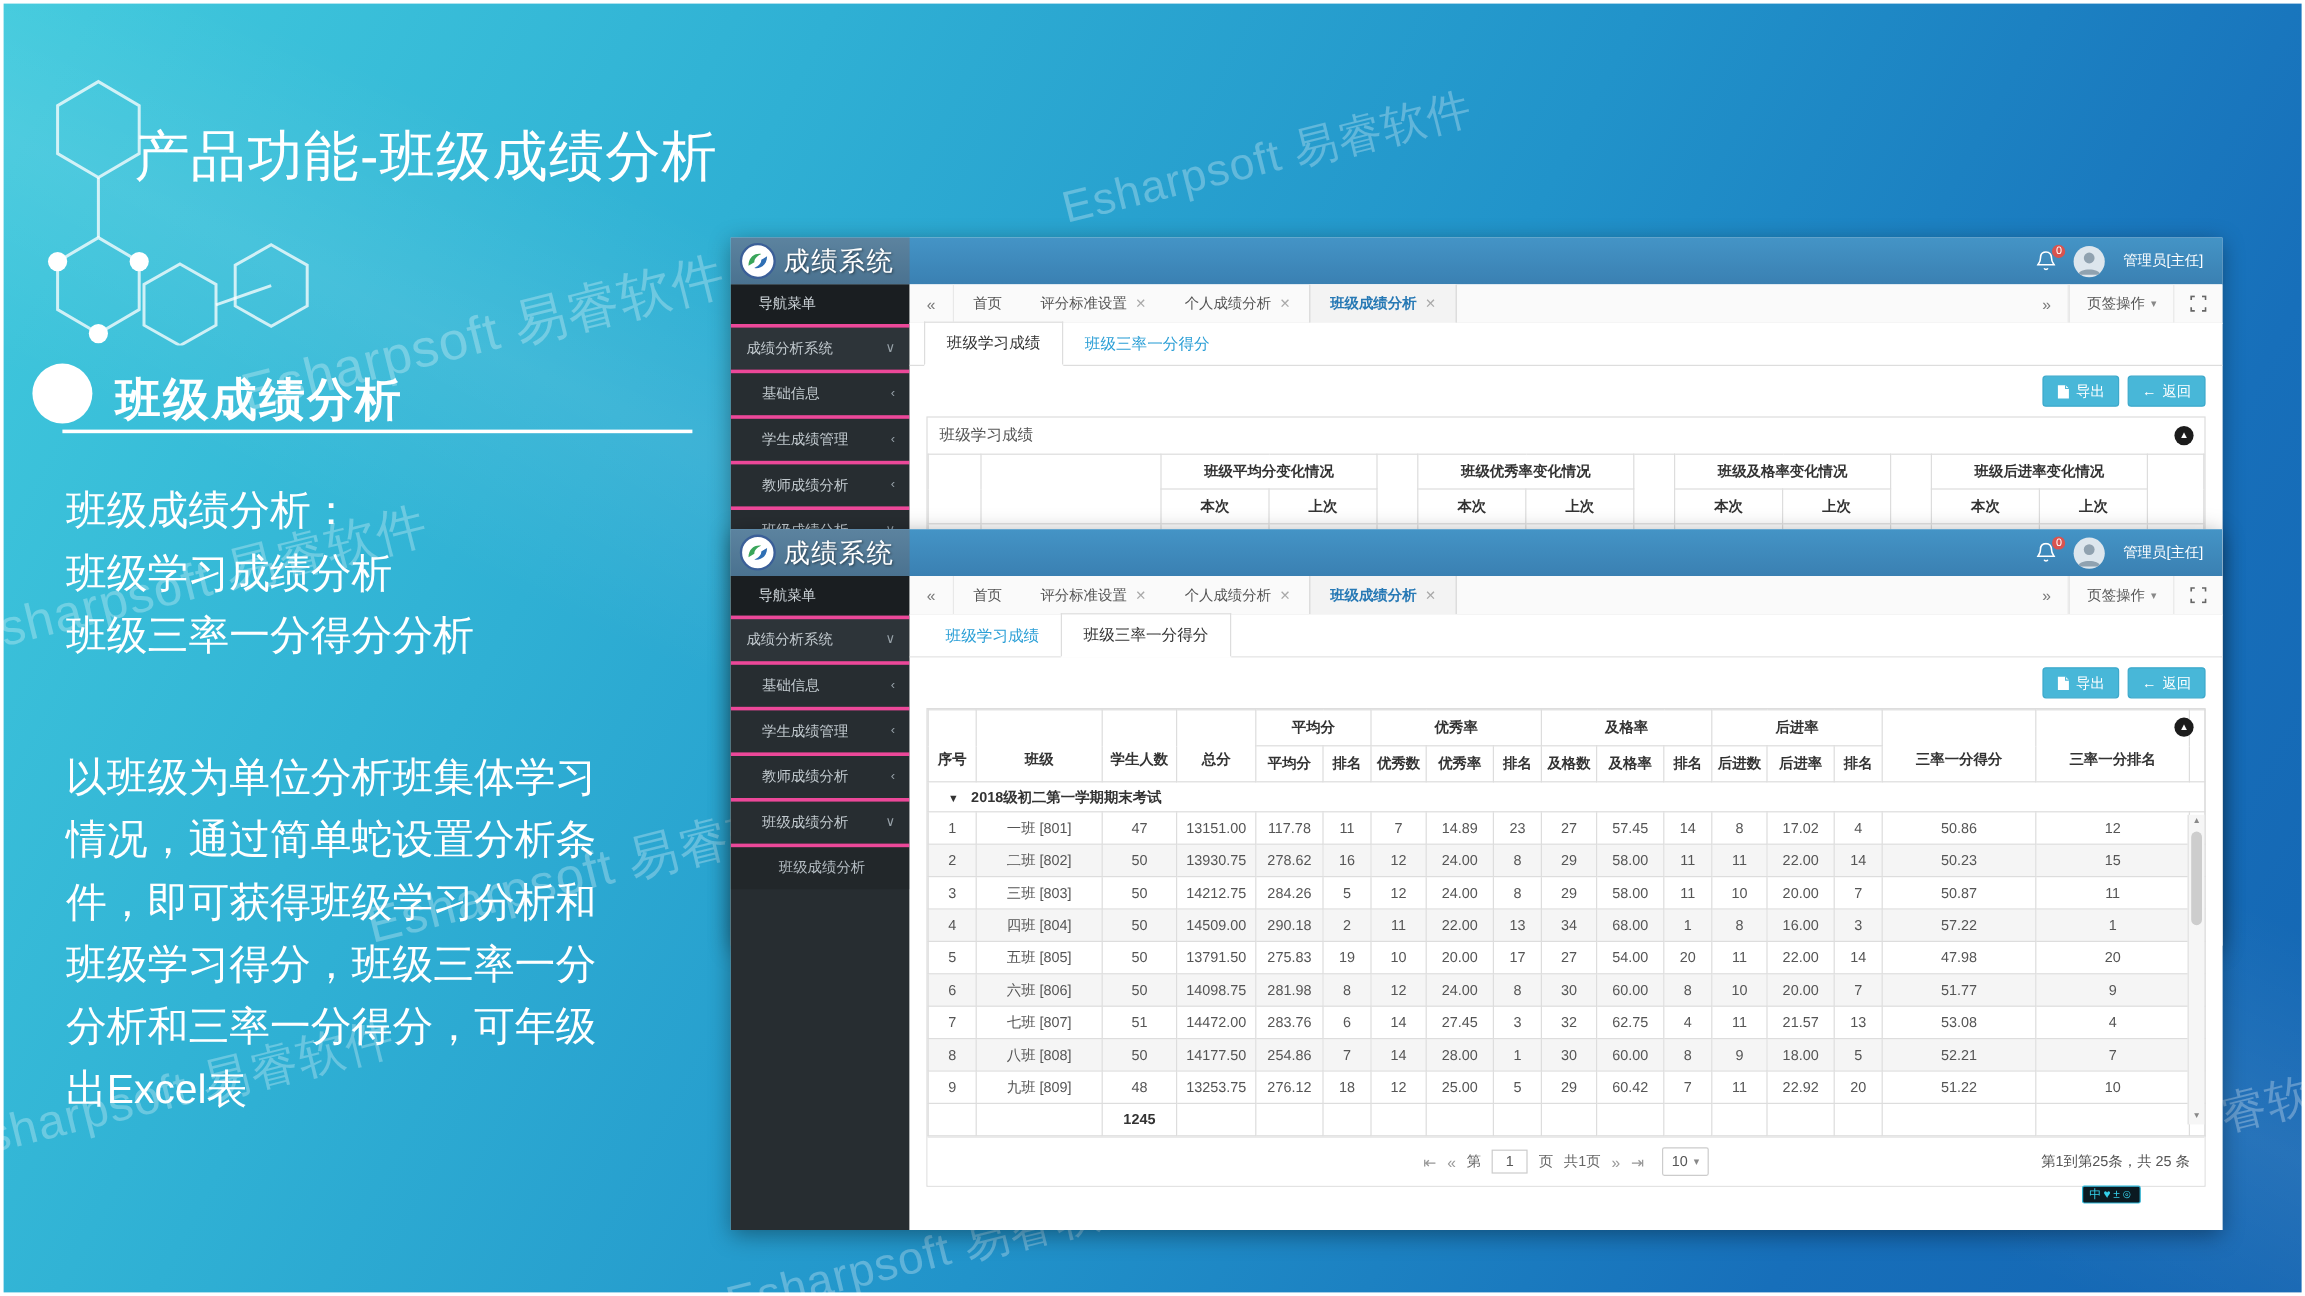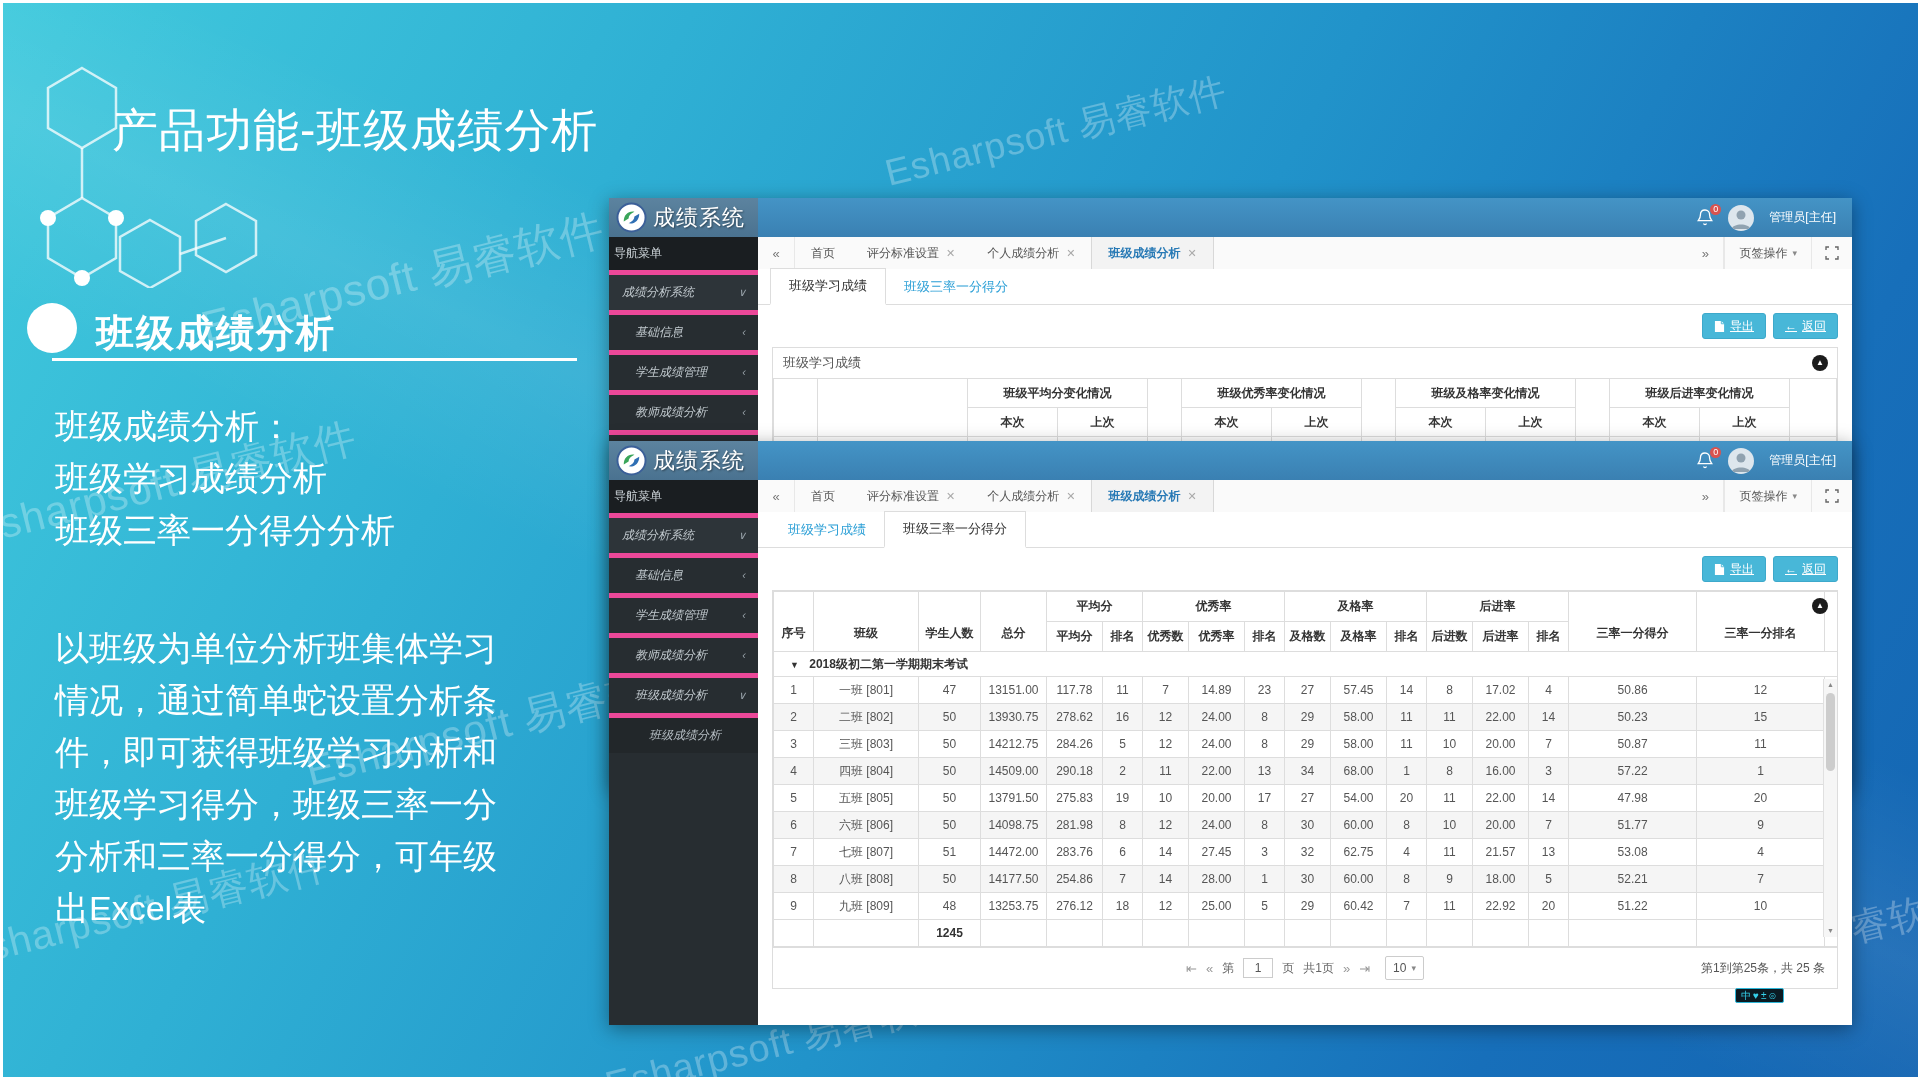--- a/index.html
+++ b/index.html
@@ -31,22 +31,22 @@
   .logo-block{position:absolute;left:0;top:0;width:149px;height:39px;background:linear-gradient(#5c839f,#4a7290);display:flex;align-items:center;padding-left:7px;box-sizing:border-box;}
   .logo{width:31px;height:31px;flex:0 0 31px;}
   .brand{color:#fff;font-size:22px;font-weight:normal;margin-left:6px;text-shadow:1px 1px 2px rgba(0,0,0,.45);letter-spacing:1px;white-space:nowrap;}
   .hdr-right{position:absolute;right:16px;top:0;height:39px;display:flex;align-items:center;gap:15px;}
   .bell{position:relative;width:16px;height:18px;}
   .badge{position:absolute;top:-5px;right:-8px;background:#d9534f;color:#fff;font-size:9px;line-height:11px;padding:0 3px;border-radius:6px;}
   .avatar{width:26px;height:26px;border-radius:50%;background:#dde6ed;overflow:hidden;}
   .uname{color:#fff;font-size:12px;white-space:nowrap;}
 
   .sidebar{position:absolute;left:0;top:39px;bottom:0;width:149px;background:#272d31;overflow:hidden;}
-  .nav-h{height:33px;line-height:33px;background:#1a1e21;color:#cdd4d9;font-size:12px;padding-left:5px;}
-  .menu-item{height:35px;line-height:35px;font-size:12px;color:#c2cacf;padding-left:13px;position:relative;background:#2d3439;border-top:5px solid #ec4899;font-style:italic;}
+  .nav-h{height:33px;line-height:33px;background:#1a1e21;color:#cdd4d9;font-size:12px;padding-left:23px;}
+  .menu-item{height:35px;line-height:35px;font-size:12px;color:#c2cacf;padding-left:13px;position:relative;background:#2d3439;border-top:3px solid #ec4899;}
   .menu-item.lv1{padding-left:26px;background:#272d31;}
   .menu-item.lv2{padding-left:40px;background:#22272a;color:#b6bec4;}
   .menu-item .chev{position:absolute;right:12px;font-size:11px;color:#97a1a8;}
 
   .tabbar{position:absolute;left:149px;top:39px;right:0;height:32px;background:#fafafa;border-bottom:1px solid #d5d5d5;display:flex;align-items:stretch;font-size:12px;color:#555;}
   .tb-ico{width:36px;display:flex;align-items:center;justify-content:center;color:#777;border-right:1px solid #e8e8e8;font-size:13px;}
   .tab{display:flex;align-items:center;gap:7px;padding:0 16px;white-space:nowrap;}
   .tab.active{background:#f3f3f3;border-left:1px solid #d8d8d8;border-right:1px solid #d8d8d8;color:#2779b5;font-weight:bold;}
   .tab .x{color:#a9a9a9;font-size:11px;font-weight:normal;}
   .tb-right{margin-left:auto;display:flex;align-items:stretch;}
@@ -54,21 +54,21 @@
   .tb-full{width:40px;display:flex;align-items:center;justify-content:center;border-left:1px solid #e8e8e8;}
 
   .subtabs{position:absolute;left:149px;top:71px;right:0;height:36px;background:#fff;border-bottom:1px solid #ddd;display:flex;align-items:flex-end;padding-left:12px;box-sizing:border-box;}
   .subtab{line-height:34px;padding:0 18px;font-size:13px;white-space:nowrap;}
   .subtab.active{border:1px solid #ddd;border-bottom:2px solid #fff;margin-bottom:-1px;color:#333;background:#fff;}
   .subtab.link{color:#2b9fd6;}
 
   .content{position:absolute;left:149px;top:107px;right:0;bottom:0;background:#fff;}
   .toolbar{position:relative;height:42px;}
   .btns{position:absolute;right:14px;top:8px;display:flex;gap:7px;}
-  .btn{height:26px;background:#48b7d8;color:#fff;font-size:12px;border-radius:3px;padding:0 11px;display:flex;align-items:center;gap:5px;border:1px solid #3da9cb;box-sizing:border-box;white-space:nowrap;text-decoration:underline;}
+  .btn{height:26px;background:#48b7d8;color:#fff;font-size:12px;border-radius:3px;padding:0 11px;display:flex;align-items:center;gap:5px;border:1px solid #3da9cb;box-sizing:border-box;white-space:nowrap;}
 
   .panel{margin:0 14px;border:1px solid #ddd;position:relative;background:#fff;}
   .panel-h{height:30px;line-height:30px;font-size:13px;color:#555;padding-left:10px;}
   .collapse-ico{position:absolute;right:9px;top:7px;width:16px;height:16px;border-radius:50%;background:#1c1c1c;color:#fff;font-size:8px;line-height:16px;text-align:center;z-index:3;}
 
   table{border-collapse:collapse;table-layout:fixed;width:100%;}
   th,td{border:1px solid #ddd;font-size:12px;color:#555;text-align:center;overflow:hidden;white-space:nowrap;padding:0;}
   th{color:#333;font-weight:bold;background:#fff;}
   .t1 th{height:28px;margin-top:39px;}
   .t1 td.sliver{height:11px;border-bottom:none;background:#fff;}

